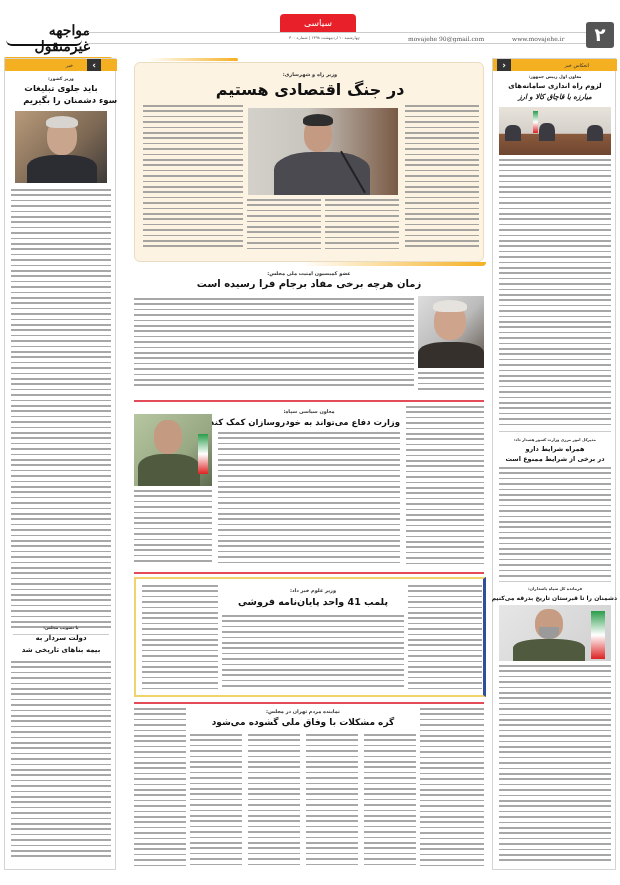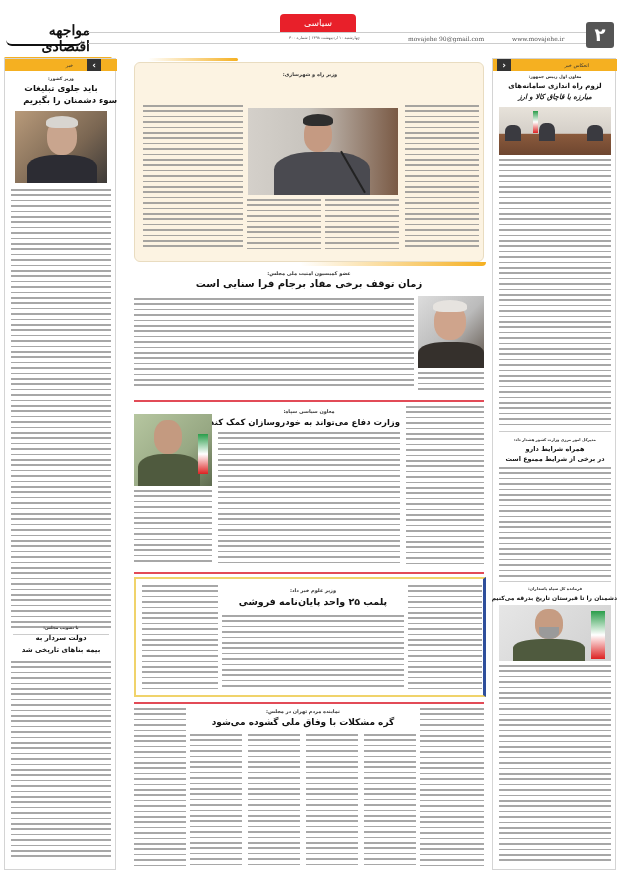--- a/index.html
+++ b/index.html
@@ -27,21 +27,21 @@
     .badge-bar { position: absolute; height: 12px; background: #f5b021; }
     .badge-bar .lbl { position: absolute; right: 6px; top: 0; font-size: 5px; line-height: 12px; color: #333; direction: rtl; }
     .badge-bar .arrow { position: absolute; top: 0; width: 14px; height: 12px; background: #333; color: #fff; font-size: 9px; line-height: 12px; text-align: center; font-weight: bold; }
     .redrule { position: absolute; height: 2px; background: #e24b57; }
     .person { position: absolute; }
   </style>
 </head>
 <body>
 
 <div class="masthead">
-  <div class="logo">مواجهه اقتصادی</div>
+  <div class="logo">مواجهه غیرمنقول</div>
   <div class="logo-swash"></div>
   <div class="rule-line"></div>
   <div class="section-tab">سیاسی</div>
   <div class="dateline">چهارشنبه ۱۰ اردیبهشت ۱۳۹۸ | شماره ۳۰۰</div>
   <div class="email">movajehe 90@gmail.com</div>
   <div class="website">www.movajehe.ir</div>
   <div class="page-num">۲</div>
 </div>
 
 <div style="position:absolute;left:4px;top:57px;width:108px;height:3px;background:#f5b021;border-radius:2px;"></div>
@@ -63,35 +63,36 @@
   <div class="txt lines" style="left:6px;top:130px;width:100px;height:440px;color:transparent;">وزیر کشور با بیان اینکه دستگاه‌های اجرایی در حوزه اقتصادی موظف هستند تا یک سخنگو داشته باشند گفت: سخنگوها باید اخبار دقیق را در اختیار رسانه‌ها قرار دهند. عبدالرضا رحمانی فضلی در بیست و دومین جلسه ستاد اطلاع رسانی و تبلیغات اقتصادی کشور ضمن تقدیر از عملکرد رسانه‌ها در پوشش اقدامات انجام شده در موضوع سیل گفت: در مرحله اول مقابله با سیل و امدادرسانی به خوبی انجام شد و در مرحله دوم بر اساس زمان‌بندی اسکان موقت مردم صورت گرفت.</div>
   <div style="position:absolute;left:8px;top:575px;width:96px;height:1px;background:#ccc;"></div>
   <div class="kicker" style="left:0;top:566px;width:112px;font-size:4.2px;">با تصویب مجلس:</div>
   <div class="headline" style="left:0;top:575px;width:112px;font-size:7px;">دولت سردار به</div>
   <div class="headline" style="left:0;top:587px;width:112px;font-size:7px;">بیمه بناهای تاریخی شد</div>
   <div class="txt lines" style="left:6px;top:602px;width:100px;height:200px;color:transparent;">نمایندگان مجلس شورای اسلامی دولت را مکلف به بیمه بناهای تاریخی کردند. در جلسه علنی مجلس شورای اسلامی و در جریان بررسی طرح حمایت از حریم، مرمت و احیای بافت‌های تاریخی - فرهنگی ماده ۱۸ این طرح را به تصویب رساندند. بر اساس این ماده، کلیه دستگاه‌های اجرایی و نهادها مکلفند که هر بنا یا اثر مربوط به بازنگری، حفاظت و مرمت آثار منقول و غیرمنقول ثبت شده در فهرست آثار ملی را بیمه کنند.</div>
 </div>
 
 <div class="col" style="left:134px;top:62px;width:350px;height:200px;background:#fcf3e2;border:1px solid #e9dcc0;border-radius:6px;">
   <div class="kicker" style="left:0;top:8px;width:350px;">وزیر راه و شهرسازی:</div>
+  <div class="headline" style="left:0;top:17px;width:350px;font-size:16px;">در جنگ اقتصادی هستیم</div>
   <div class="txt lines" style="left:270px;top:42px;width:74px;height:146px;color:transparent;">وزیر راه با بیان این که در جنگ اقتصادی به سر می‌بریم و در جنگ نقل و نبات پخش نمی‌کنند گفت: استکبار جهانی تمام منابع ملی‌ها را هدف قرار داده‌اند و هدف آنها تجزیه ایران و به هم زدن آرامش کشور بوده که شکست خورده و موفق نبوده اند. محمد اسلامی در آیین معارفه مدیرعامل جدید هواپیمایی جمهوری اسلامی ایران اظهار کرد: هما یکی از ظرفیت‌های ارزشمند کشور و متعلق به همه ایرانیان است.</div>
   <div class="photo" style="left:113px;top:45px;width:150px;height:87px;background:linear-gradient(90deg,#d4d0ca 0%,#c8c4be 40%,#7a5a45 100%);">
     <div class="person" style="left:56px;top:10px;width:28px;height:34px;background:#c59a82;border-radius:45%;"></div>
     <div class="person" style="left:55px;top:6px;width:30px;height:12px;background:#2e2e2e;border-radius:50% 50% 30% 30%;"></div>
     <div class="person" style="left:26px;top:44px;width:96px;height:44px;background:#4a4a50;border-radius:40% 40% 0 0;"></div>
     <div class="person" style="left:104px;top:40px;width:2px;height:48px;background:#222;transform:rotate(-30deg);"></div>
   </div>
   <div class="txt lines" style="left:190px;top:136px;width:74px;height:52px;color:transparent;">وی ادامه داد: با استفاده از حربه غیرقانونی تحریم سعی کردند وضعیت ما را پیچیده‌تر کنند به این امید که انقلاب را ساقط کرده و مردم را مأیوس کنند. مردم ایران ۴۰ سال نشان داده‌اند که ظرفیت‌های کشور بی‌انتهاست.</div>
   <div class="txt lines" style="left:112px;top:136px;width:74px;height:52px;color:transparent;">وزیر راه و شهرسازی با بیان این که مسئولان خارجی مردم ایران را به دلیل دستاوردهای موشکی یا وجود تحریم‌ها تحسین می‌کنند تصریح کرد: در صنعت هوایی ظرفیت‌های فاخری داریم.</div>
   <div class="txt lines" style="left:8px;top:42px;width:100px;height:146px;color:transparent;">که استکبار جهانی زنگ ساکت را هم اهمیت داده و هم‌اکنون اتحادیه اروپا نقش منافقانه‌ای را ایفا خواهد کرد و ایران را در مسیر شکوفایی قرار خواهد داد. اسلامی همچنین گفت: از کادر شرافتمند که شاخص ماندگاری است، تشکر می‌کنیم. وی ادامه داد: باید ایمان آورد که آمده‌ایم تا در جنگ اقتصادی پیروز شویم.</div>
 </div>
 <div style="position:absolute;left:300px;top:262px;width:186px;height:4px;background:linear-gradient(to right,#fff,#f5b021);border-radius:0 0 4px 4px;"></div>
 
 <div class="kicker" style="left:134px;top:270px;width:350px;">عضو کمیسیون امنیت ملی مجلس:</div>
-<div class="headline" style="left:134px;top:278px;width:350px;font-size:10px;">زمان توقف برخی مفاد برجام فرا سنایی است</div>
+<div class="headline" style="left:134px;top:278px;width:350px;font-size:10px;">زمان هرچه برخی مفاد برجام فرا رسیده است</div>
 <div class="txt lines" style="left:134px;top:298px;width:280px;height:92px;color:transparent;">هیچ معاهده بین‌المللی یک‌طرفه نیست. از آنجا که تعهدات در برجام دوطرفه تعریف شده، حال زمان آن رسیده تا اجرای برخی مفاد اجرای برجام را متوقف کنیم. برجام به جمهوری اسلامی ایران باز می‌گردد و تعهدات یک‌سال گذشته مسئولیتی است که می‌توان ذیل ماده ۳۶ دو طرف تعهد بازبینی کرد.</div>
 <div class="photo" style="left:418px;top:296px;width:66px;height:72px;background:linear-gradient(135deg,#ddd 0%,#bbb 50%,#5a4f45 100%);">
   <div class="person" style="left:16px;top:8px;width:32px;height:36px;background:#cfa48c;border-radius:45%;"></div>
   <div class="person" style="left:15px;top:4px;width:34px;height:12px;background:#e6e3df;border-radius:50% 50% 30% 30%;"></div>
   <div class="person" style="left:0;top:46px;width:66px;height:26px;background:#35302c;border-radius:40% 40% 0 0;"></div>
 </div>
 <div class="txt lines" style="left:418px;top:372px;width:66px;height:18px;"></div>
 <div class="redrule" style="left:134px;top:400px;width:350px;"></div>
 
 <div class="txt lines" style="left:406px;top:406px;width:78px;height:160px;color:transparent;">معاون سیاسی سپاه با بیان اینکه تجارب ارزشمند دستاوردهای صنعتی وزارت دفاع می‌تواند کمک به خودروسازان باشد گفت: صنعت خودروسازی باید از ظرفیت‌های داخلی استفاده کند. رسول سنایی‌راد افزود: وزارت دفاع در حوزه تولید قطعات و مدیریت زنجیره تأمین تجربه خوبی دارد.</div>
@@ -102,21 +103,21 @@
   <div class="person" style="left:4px;top:40px;width:62px;height:32px;background:#4f5a3e;border-radius:40% 40% 0 0;"></div>
   <div class="person" style="left:64px;top:20px;width:10px;height:40px;background:linear-gradient(#2a9d4a,#fff,#d22);"></div>
 </div>
 <div class="txt lines" style="left:134px;top:490px;width:78px;height:76px;"></div>
 <div class="txt lines" style="left:218px;top:432px;width:182px;height:134px;"></div>
 <div class="redrule" style="left:134px;top:572px;width:350px;"></div>
 
 <div class="col" style="left:134px;top:577px;width:352px;height:120px;border:2px solid #f0d36b;border-right:3px solid #2f4f9c;background:#fff;">
   <div class="txt lines" style="left:272px;top:6px;width:74px;height:104px;color:transparent;">وزیر علوم از پلمب ۲۵ واحد پایان‌نامه فروشی از سوی قوه قضاییه و نیروی انتظامی خبر داد. منصور غلامی وزیر علوم در پاسخ به پرسش در مورد مسئله پایان‌نامه فروشی گفت: با همکاری دستگاه قضایی و پلیس تا کنون ۲۵ واحد پلمب شده است و این روند ادامه دارد.</div>
   <div class="kicker" style="left:86px;top:8px;width:182px;">وزیر علوم خبر داد:</div>
-  <div class="headline" style="left:86px;top:17px;width:182px;font-size:9.5px;">پلمب ۲۵ واحد پایان‌نامه فروشی</div>
+  <div class="headline" style="left:86px;top:17px;width:182px;font-size:9.5px;">پلمب 41 واحد پایان‌نامه فروشی</div>
   <div class="txt lines" style="left:86px;top:36px;width:182px;height:74px;"></div>
   <div class="txt lines" style="left:6px;top:6px;width:76px;height:104px;"></div>
 </div>
 <div class="redrule" style="left:134px;top:702px;width:350px;"></div>
 
 <div class="txt lines" style="left:420px;top:708px;width:64px;height:160px;color:transparent;">نماینده مردم تهران در مجلس شورای اسلامی گفت: همدلی و وفاق ملی کلید حل مشکلات کشور است. امروز در شرایط جنگ اقتصادی همه جناح‌ها باید در کنار هم قرار بگیرند و از اختلافات سیاسی پرهیز کنند. وحدت و انسجام ملی مهم‌ترین سرمایه کشور است.</div>
 <div class="kicker" style="left:190px;top:708px;width:226px;">نماینده مردم تهران در مجلس:</div>
 <div class="headline" style="left:190px;top:717px;width:226px;font-size:9px;">گره مشکلات با وفاق ملی گشوده می‌شود</div>
 <div class="txt lines" style="left:134px;top:708px;width:52px;height:160px;"></div>
 <div class="txt lines" style="left:190px;top:734px;width:52px;height:134px;"></div>

